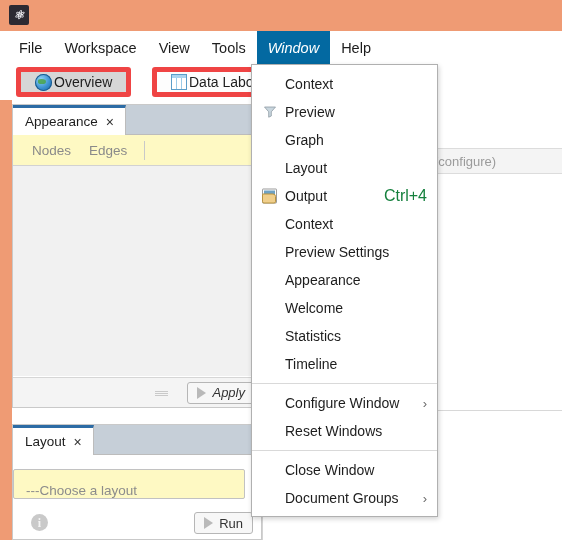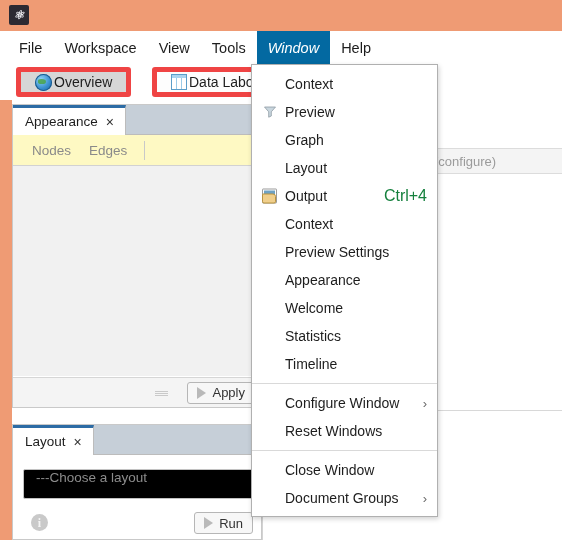--- a/index.html
+++ b/index.html
@@ -110,21 +110,21 @@
   }
   .subtab-div { width:1px; height:19px; background:#c9c9c9; margin-left:8px; }
 
   .panel-body { background:#f2f2f2; }
   .appearance-body { height:210px; background:#f1f1f1; }
 
   .panel-footer {
     position:absolute; left:0; bottom:0; width:100%; height:30px;
     background:#f4f4f4; border-top:1px solid #d6d6d6;
     display:flex; align-items:center; justify-content:flex-end;
-    padding-right:6px; gap:8px;
+    padding-right:6px; gap:8px;font-style:italic;
   }
   .drag-grip {
     position:absolute; left:142px; top:13px; width:13px; height:5px;
     background:
       linear-gradient(#c4c4c4 1px, transparent 1px) 0 0/3px 2px repeat;
     opacity:.9;
   }
   .btn {
     display:flex; align-items:center; gap:6px;
     height:22px; padding:0 9px;
@@ -133,23 +133,23 @@
     white-space:nowrap;
   }
   .play-tri {
     width:0; height:0; flex:none;
     border-left:9px solid #b9b9b9;
     border-top:6px solid transparent;
     border-bottom:6px solid transparent;
   }
 
   .layout-combo {
-    position:absolute; left:10px; top:44px; width:232px; height:30px;
-    background:#000000; border:1px solid #c2c2c2; border-radius:2px;
-    display:flex; align-items:flex-start; padding-left:12px;
+    position:absolute; left:0; top:44px; width:232px; height:30px;
+    background:#fef9c3; border:1px solid #c2c2c2; border-radius:2px;
+    display:flex; align-items:flex-end; padding-left:12px;
     font-size:13.5px; color:#8c8c8c;
   }
   .info-icon {
     position:absolute; left:18px; bottom:8px;
     width:17px; height:17px; border-radius:50%;
     background:#c9c9c9; color:#f4f4f4;
     font-size:12px; font-weight:bold; font-family:"Liberation Serif", serif;
     display:flex; align-items:center; justify-content:center;
     line-height:1;
   }

